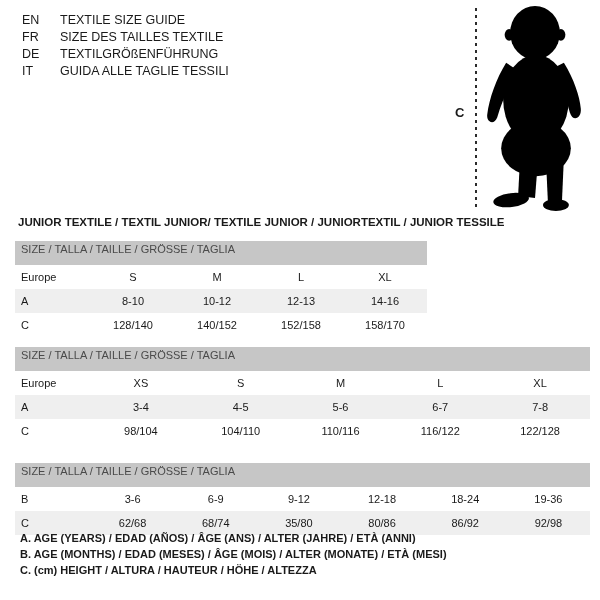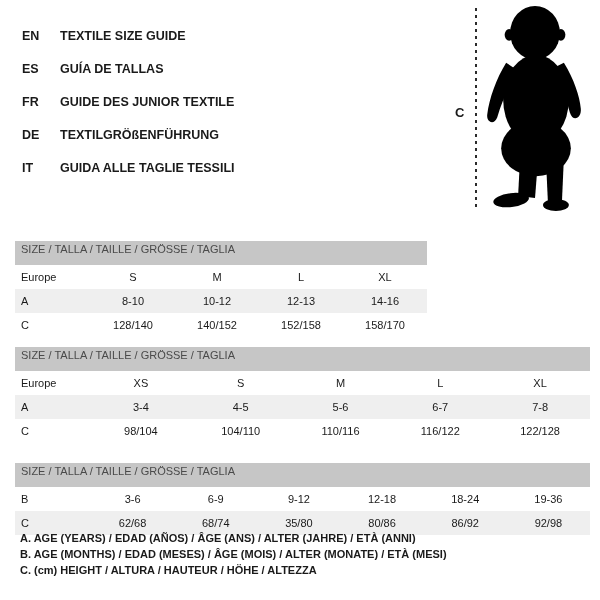--- a/index.html
+++ b/index.html
@@ -2,21 +2,21 @@
 <html><head>
 <meta charset="utf-8">
 <style>
   html,body{margin:0;padding:0;background:#fff;}
   .sheet{
     position:relative;width:600px;height:600px;background:#ffffff;
     font-family:"Liberation Sans",sans-serif;color:#1a1a1a;overflow:hidden;
   }
   
   .langs{position:absolute;left:22px;top:12px;}
-  .lang-row{height:17px;line-height:17px;font-size:12.5px;font-weight:700;white-space:nowrap;margin-top:16px;}
+  .lang-row{height:17px;line-height:17px;font-size:12.5px;font-weight:400;white-space:nowrap;}
   .lang-code{display:inline-block;width:38px;}
   
   .dash-line{
     position:absolute;left:475px;top:8px;width:2px;height:202px;
     background:repeating-linear-gradient(to bottom,#2b2b2b 0 3px,transparent 3px 7px);
   }
   .c-label{position:absolute;left:455px;top:105px;font-size:13px;font-weight:700;}
   .baby-svg{position:absolute;left:482px;top:3px;width:112px;height:209px;}
   
   .tbl-title{position:absolute;left:18px;font-size:11.5px;font-weight:700;line-height:14px;white-space:nowrap;}
@@ -37,24 +37,21 @@
 </head>
 <body>
 
 <div class="sheet">
 
   <div class="langs">
     <div class="lang-row">
       <span class="lang-code">EN</span><span>TEXTILE SIZE GUIDE</span>
     </div>
     <div class="lang-row">
-      <span class="lang-code">ES</span><span>GUÍA DE TALLAS</span>
-    </div>
-    <div class="lang-row">
-      <span class="lang-code">FR</span><span>GUIDE DES JUNIOR TEXTILE</span>
+      <span class="lang-code">FR</span><span>SIZE DES TAILLES TEXTILE</span>
     </div>
     <div class="lang-row">
       <span class="lang-code">DE</span><span>TEXTILGRÖßENFÜHRUNG</span>
     </div>
     <div class="lang-row">
       <span class="lang-code">IT</span><span>GUIDA ALLE TAGLIE TESSILI</span>
     </div>
   </div>
 
   <span class="c-label">C</span>
@@ -68,20 +65,21 @@
       <ellipse cx="54" cy="146" rx="35" ry="28"></ellipse>
       <path d="M24,60 C14,76 7,96 5,112 C4,120 12,123 15,115 C20,98 28,80 36,68 Z"></path>
       <path d="M82,60 C92,76 98,94 99,106 C100,116 91,120 88,110 C84,94 76,78 70,66 Z"></path>
       <path d="M38,156 L56,158 L53,196 L36,194 Z"></path>
       <path d="M64,158 L82,156 L80,201 L66,201 Z"></path>
       <ellipse cx="29" cy="198" rx="18" ry="7" transform="rotate(-7 29 198)"></ellipse>
       <ellipse cx="74" cy="203" rx="13" ry="6"></ellipse>
     </g>
   </svg>
 
+  <div class="tbl-title" style="top:215px">JUNIOR TEXTILE / TEXTIL JUNIOR/ TEXTILE JUNIOR / JUNIORTEXTIL / JUNIOR TESSILE</div>
   <div class="size-table w412" style="top:241px">
     <div class="bar">SIZE / TALLA / TAILLE / GRÖSSE / TAGLIA</div>
     <div class="grid">
       <div class="trow">
         <span class="tlabel">Europe</span>
         <span>S</span>
         <span>M</span>
         <span>L</span>
         <span>XL</span>
       </div>

